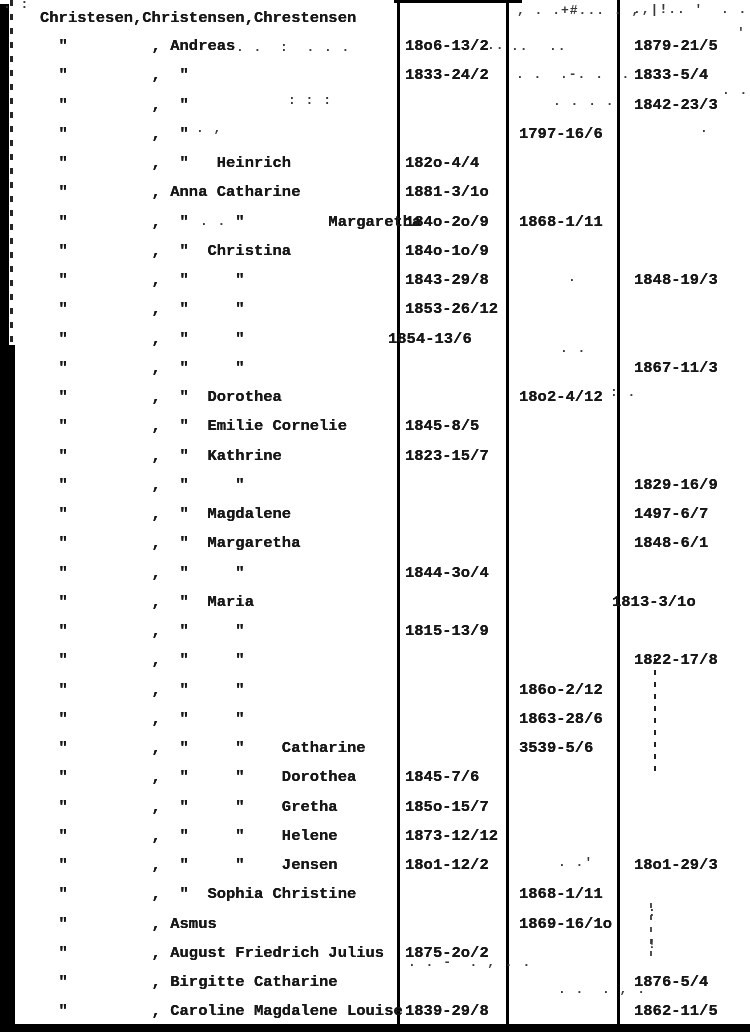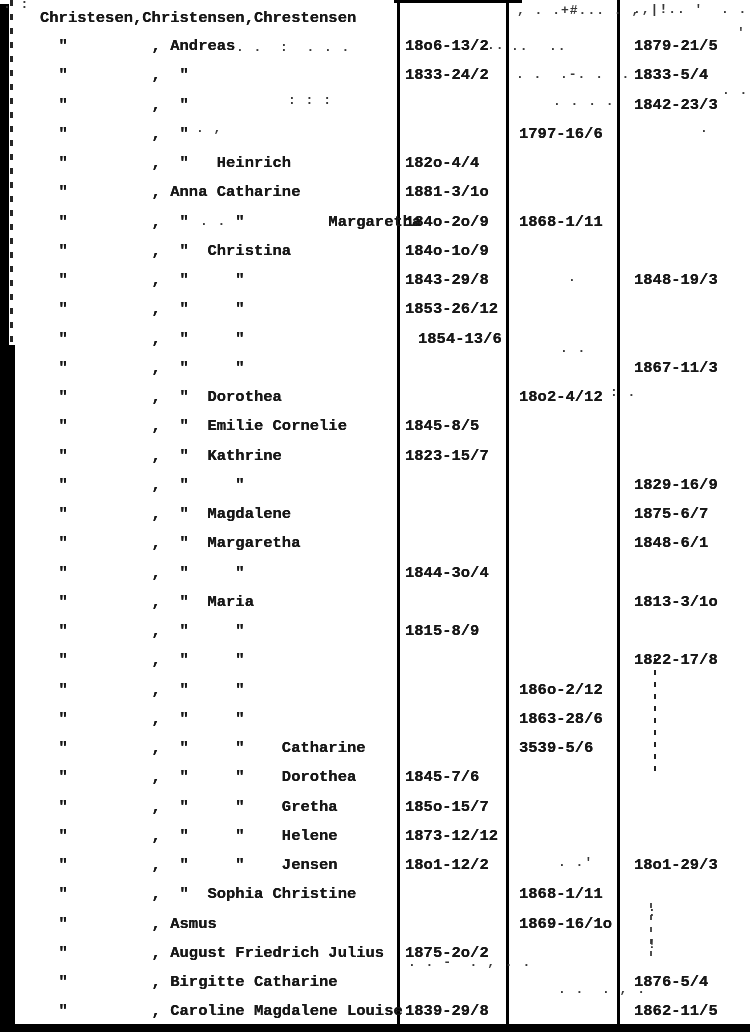--- a/index.html
+++ b/index.html
@@ -90,21 +90,21 @@
         <span class="cell" style="left: 40px;">  "         ,  "     "</span>
         <span class="cell" style="left: 405px;">1843-29/8</span>
         <span class="cell" style="left: 634px;">1848-19/3</span>
       </div>
       <div class="row" style="top: 299.25px;">
         <span class="cell" style="left: 40px;">  "         ,  "     "</span>
         <span class="cell" style="left: 405px;">1853-26/12</span>
       </div>
       <div class="row" style="top: 328.5px;">
         <span class="cell" style="left: 40px;">  "         ,  "     "</span>
-        <span class="cell" style="left: 418px; text-align: right;">1854-13/6</span>
+        <span class="cell" style="left: 388px; text-align: right;">1854-13/6</span>
       </div>
       <div class="row" style="top: 357.75px;">
         <span class="cell" style="left: 40px;">  "         ,  "     "</span>
         <span class="cell" style="left: 634px;">1867-11/3</span>
       </div>
       <div class="row" style="top: 387px;">
         <span class="cell" style="left: 40px;">  "         ,  "  Dorothea</span>
         <span class="cell" style="left: 519px;">18o2-4/12</span>
       </div>
       <div class="row" style="top: 416.25px;">
@@ -114,37 +114,37 @@
       <div class="row" style="top: 445.5px;">
         <span class="cell" style="left: 40px;">  "         ,  "  Kathrine</span>
         <span class="cell" style="left: 405px;">1823-15/7</span>
       </div>
       <div class="row" style="top: 474.75px;">
         <span class="cell" style="left: 40px;">  "         ,  "     "</span>
         <span class="cell" style="left: 634px;">1829-16/9</span>
       </div>
       <div class="row" style="top: 504px;">
         <span class="cell" style="left: 40px;">  "         ,  "  Magdalene</span>
-        <span class="cell" style="left: 634px;">1875-6/7</span>
+        <span class="cell" style="left: 634px;">1497-6/7</span>
       </div>
       <div class="row" style="top: 533.25px;">
         <span class="cell" style="left: 40px;">  "         ,  "  Margaretha</span>
         <span class="cell" style="left: 634px;">1848-6/1</span>
       </div>
       <div class="row" style="top: 562.5px;">
         <span class="cell" style="left: 40px;">  "         ,  "     "</span>
         <span class="cell" style="left: 405px;">1844-3o/4</span>
       </div>
       <div class="row" style="top: 591.75px;">
         <span class="cell" style="left: 40px;">  "         ,  "  Maria</span>
-        <span class="cell" style="left: 634px;">1813-3/1o</span>
+        <span class="cell" style="left: 612px;">1813-3/1o</span>
       </div>
       <div class="row" style="top: 621px;">
         <span class="cell" style="left: 40px;">  "         ,  "     "</span>
-        <span class="cell" style="left: 405px;">1815-8/9</span>
+        <span class="cell" style="left: 405px;">1815-13/9</span>
       </div>
       <div class="row" style="top: 650.25px;">
         <span class="cell" style="left: 40px;">  "         ,  "     "</span>
         <span class="cell" style="left: 634px;">1822-17/8</span>
       </div>
       <div class="row" style="top: 679.5px;">
         <span class="cell" style="left: 40px;">  "         ,  "     "</span>
         <span class="cell" style="left: 519px;">186o-2/12</span>
       </div>
       <div class="row" style="top: 708.75px;">

